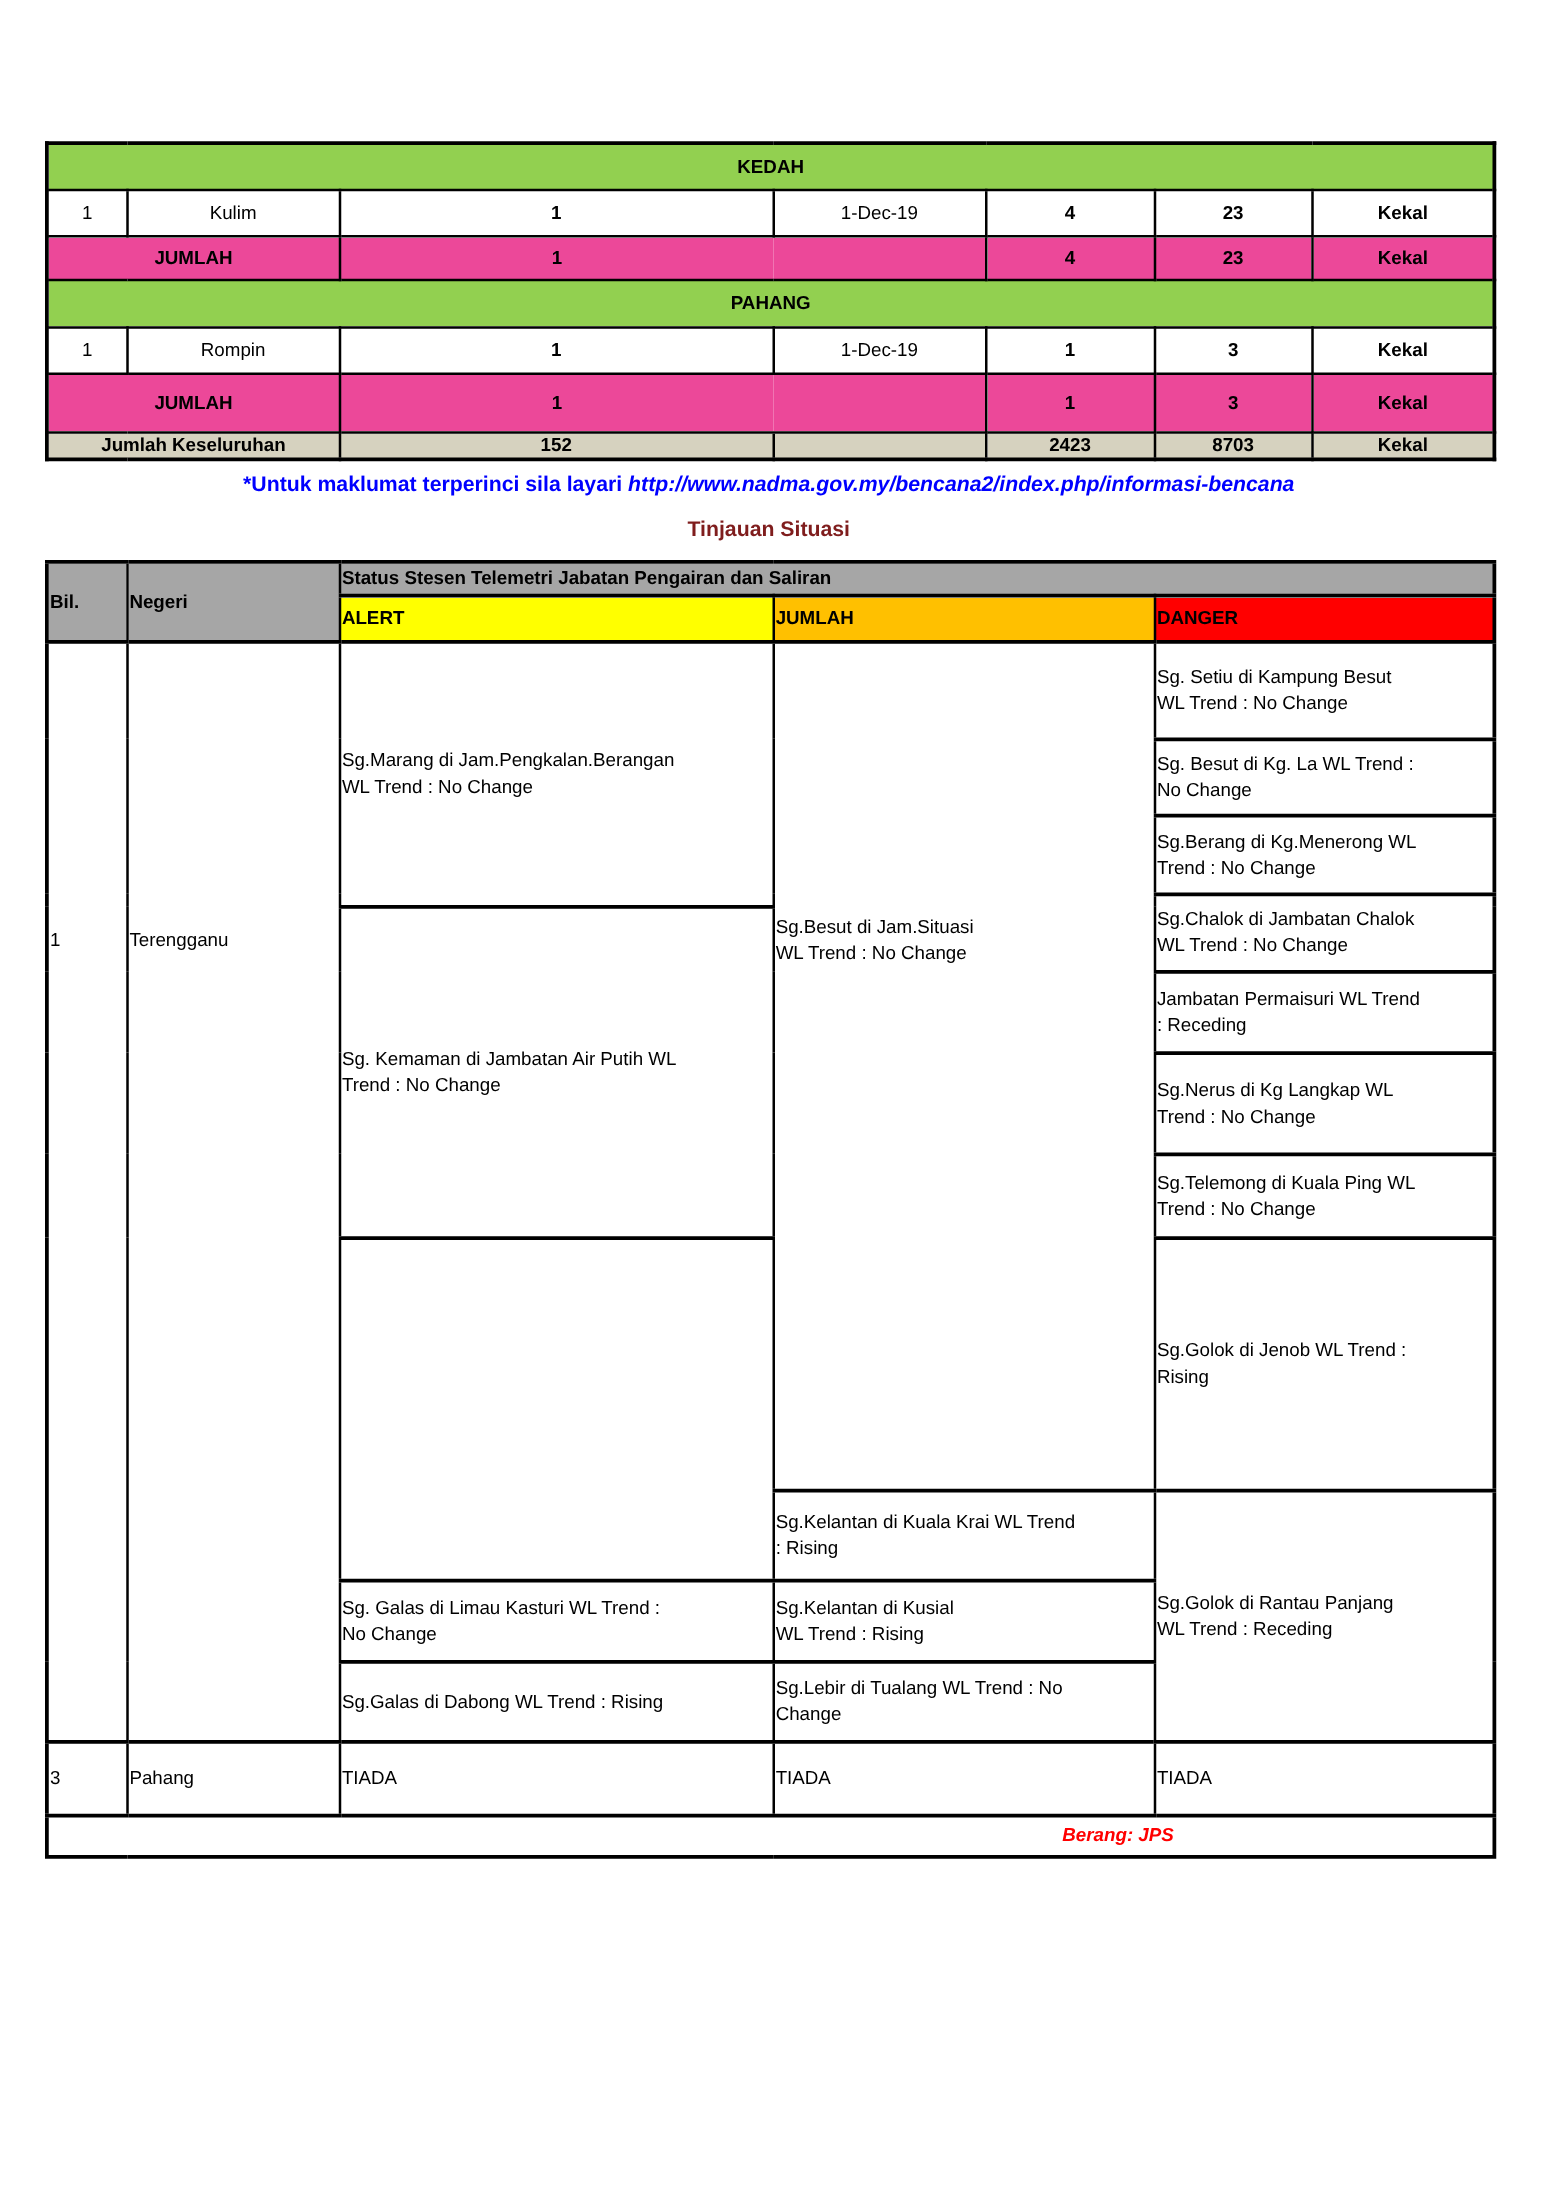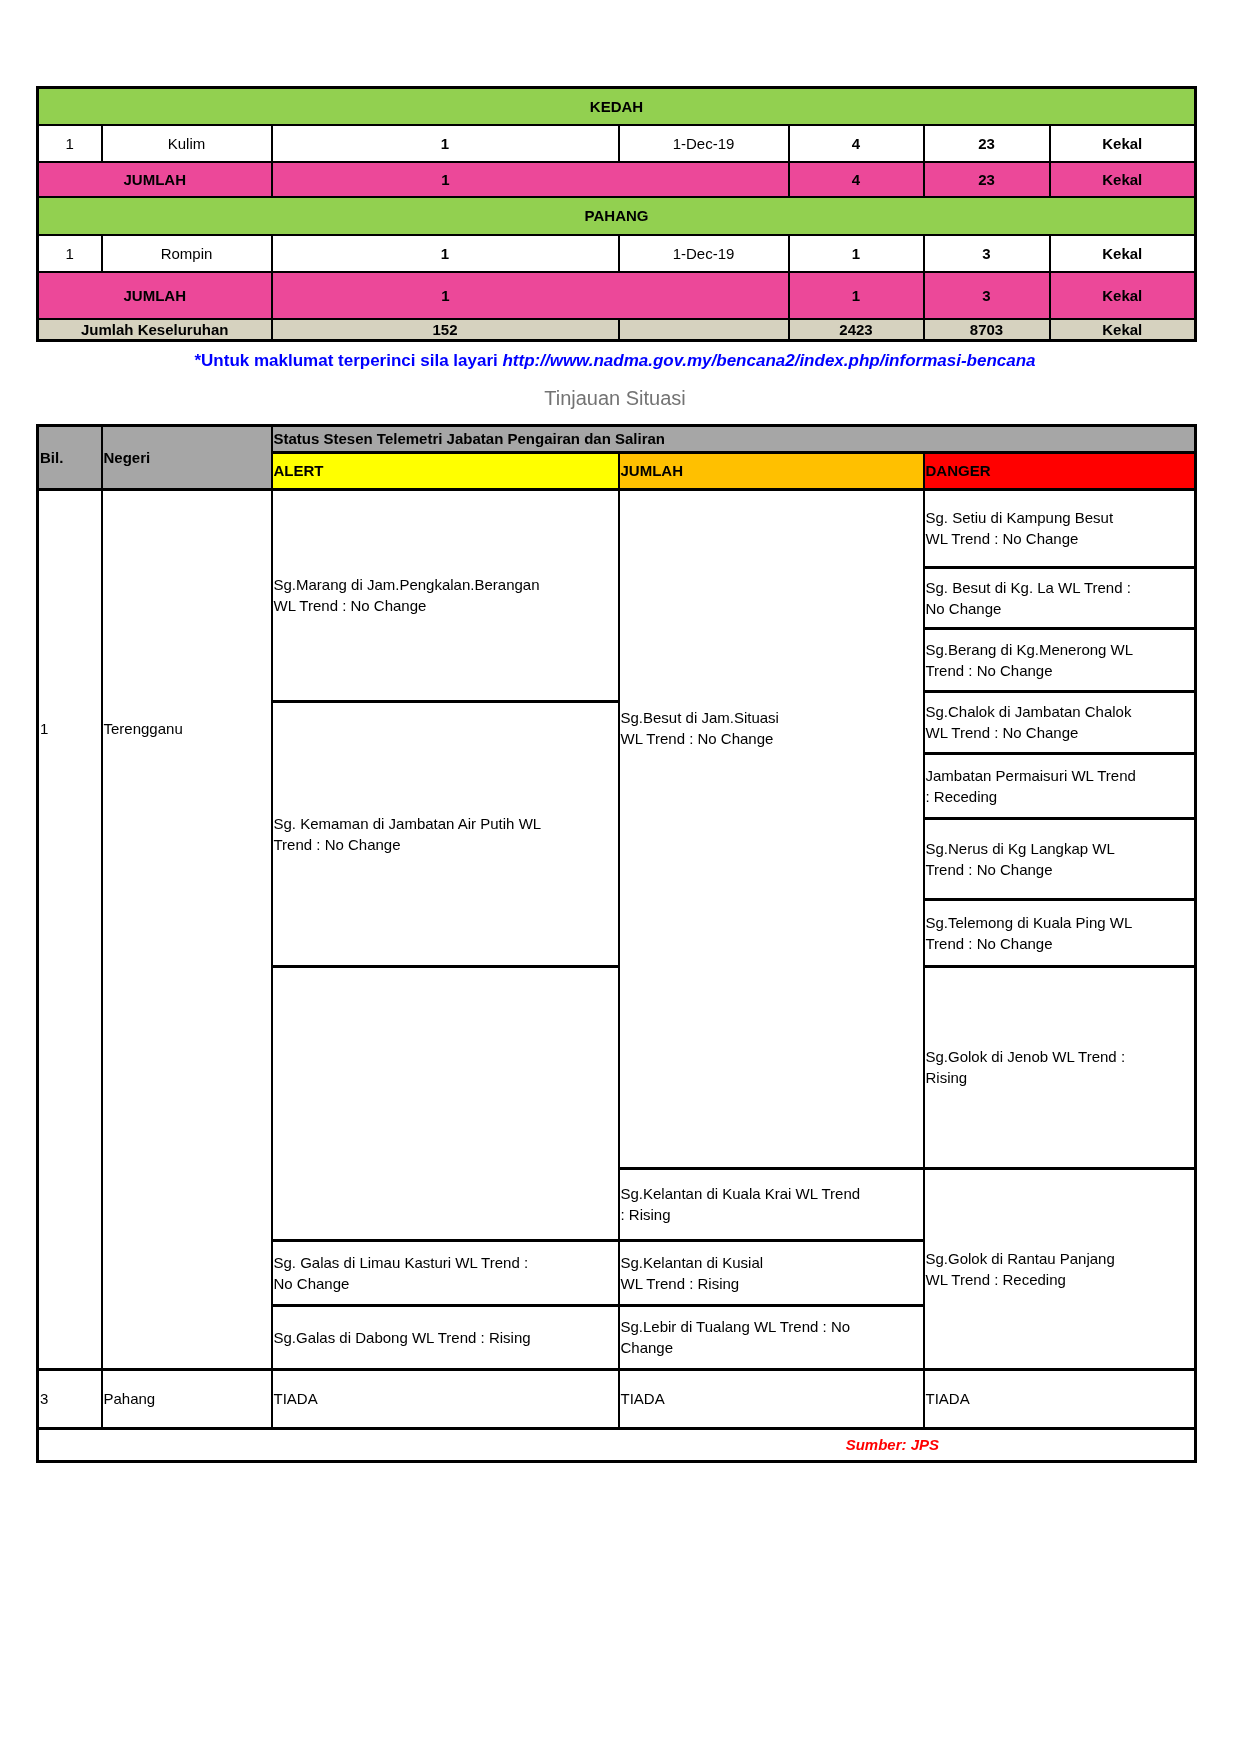--- a/index.html
+++ b/index.html
@@ -1,18 +1,18 @@
 <!DOCTYPE html>
 <html><head>
 <meta charset="utf-8">
 <style>
   html,body{margin:0;padding:0;background:#ffffff;}
   .page{width:1239px;height:1754px;background:#ffffff;position:relative;
         font-family:"Liberation Sans",sans-serif;color:#000;}
-  .content{margin-left:36px;width:1158px;padding-top:86px;}
+  .content{margin-left:36px;width:1158px;padding-top:113px;}
 
   table{border-collapse:collapse;table-layout:fixed;width:1158px;}
 
   
   .t1 td{border:2px solid #000;text-align:center;font-size:15px;overflow:hidden;}
   .t1{border:3px solid #000;}
   .t1 tr.h37{height:37px}.t1 tr.h35{height:35px}.t1 tr.h38{height:38px}
   .t1 tr.h47{height:47px}.t1 tr.h29{height:21px}.t1 tr.h46{height:46px}
   .state{background:#92D050;font-weight:bold;}
   .jumlah{background:#ec4899;font-weight:bold;}
@@ -20,21 +20,21 @@
   .bold{font-weight:bold;}
   .br-hide{border-right:hidden !important;}
   .bb-hide{border-bottom:hidden !important;}
   .bt-hide{border-top:hidden !important;}
   .src1{text-align:right;color:#FF0000;font-weight:bold;font-style:italic;
         font-size:16px;padding-right:28px;}
 
   
   .note{margin-top:9px;text-align:center;color:#0000FF;font-weight:bold;font-size:17px;}
   .note .url{font-style:italic;}
-  .section-title{margin-top:16px;text-align:center;font-weight:normal;font-size:20px;color:#737373;}
+  .section-title{margin-top:16px;text-align:center;font-weight:bold;font-size:17px;color:#7f1d1d;}
 
   
   .t2{border:3px solid #000;margin-top:14px;}
   .t2 td{border:2px solid #000;border-top-width:3px;border-bottom-width:3px;
          font-size:15px;overflow:hidden;}
   .t2 tr.h27{height:27px}.t2 tr.h37{height:37px}.t2 tr.h78{height:78px}
   .t2 tr.h61{height:61px}.t2 tr.h63{height:63px}.t2 tr.h10{height:10px}
   .t2 tr.h52{height:52px}.t2 tr.h65{height:65px}.t2 tr.h81{height:81px}
   .t2 tr.h67{height:67px}.t2 tr.h202{height:202px}.t2 tr.h72{height:72px}
   .t2 tr.h64{height:64px}.t2 tr.h59{height:59px}.t2 tr.h33{height:33px}
@@ -203,19 +203,19 @@
 Change</td>
       </tr>
       <tr class="h59">
         <td>3</td>
         <td>Pahang</td>
         <td>TIADA</td>
         <td>TIADA</td>
         <td>TIADA</td>
       </tr>
       <tr class="h33">
-        <td colspan="5" class="src2">Sumber: JPS</td>
+        <td colspan="5" class="src2">Berang: JPS</td>
       </tr>
     </tbody>
       </table>
 
   </div>
 </div>
 
 </body></html>

